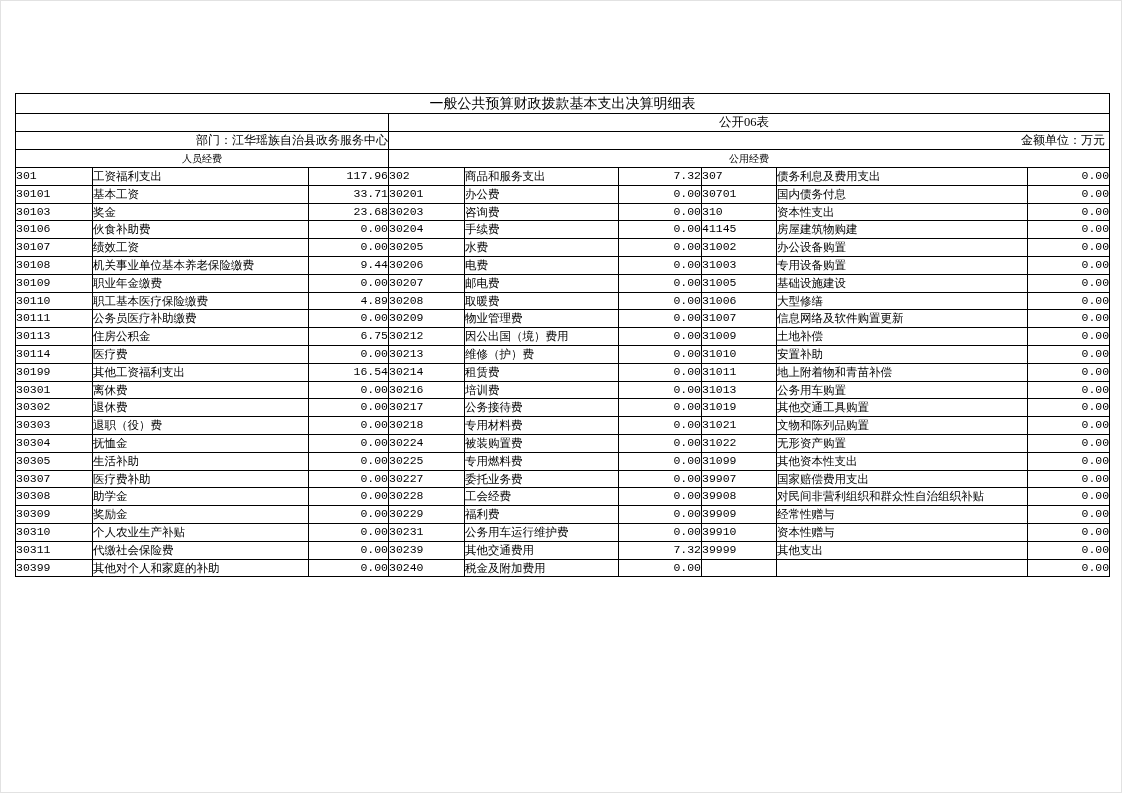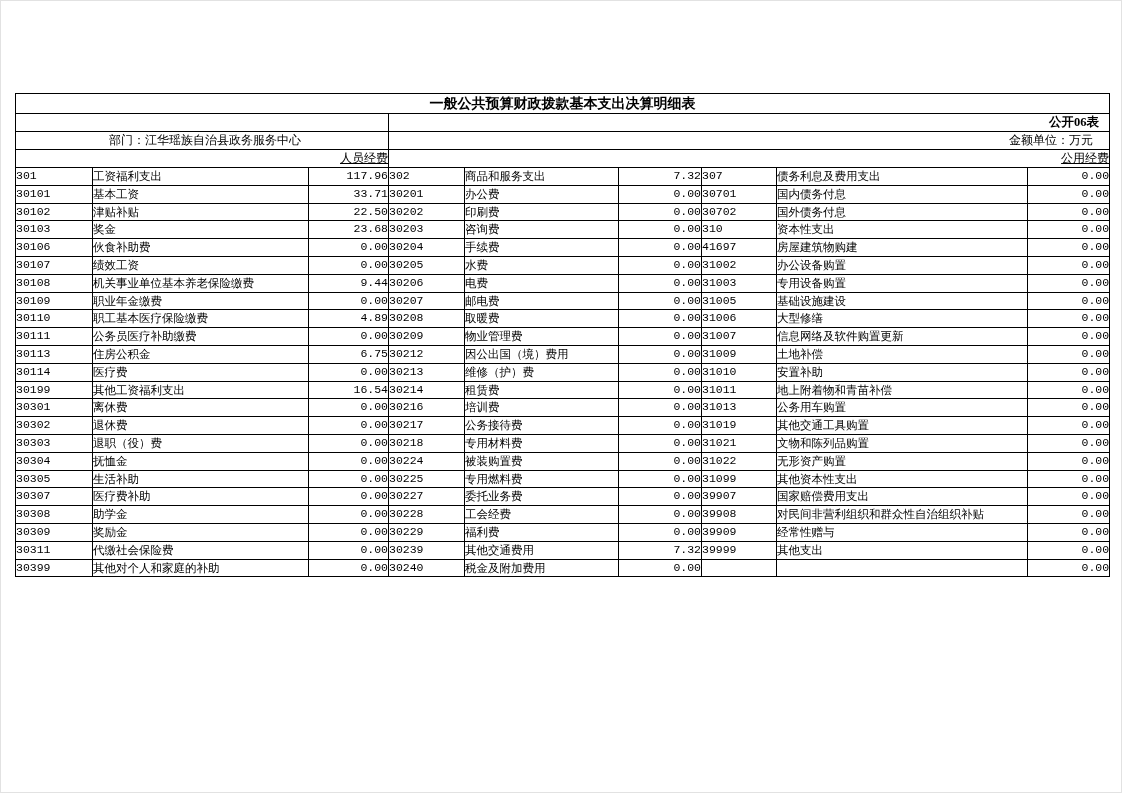--- a/index.html
+++ b/index.html
@@ -25,28 +25,28 @@
     font-weight:normal;
     white-space:nowrap;
     overflow:hidden;
     box-sizing:border-box;
     font-size:11.5px;
     line-height:1.1;
   }
   tr.title-row td{
     height:20px;
     text-align:center;
-    font-weight:bold;
+    font-weight:normal;
     font-size:14px;
   }
   tr.meta-row td{height:18px;font-size:12px;}
-  tr.meta-row .sheet{ text-align:right; font-weight:bold; padding-right:10px; font-size:12.5px;}
-  tr.meta-row .dept{ text-align:center; padding-left:6px;}
-  tr.meta-row .unit{ text-align:right; padding-right:16px;}
-  tr.group-row td{height:18px;text-align:right;font-size:12px;text-decoration:underline;}
+  tr.meta-row .sheet{ text-align:center; font-weight:normal; padding-right:10px; font-size:12.5px;}
+  tr.meta-row .dept{ text-align:right; padding-left:6px;}
+  tr.meta-row .unit{ text-align:right; padding-right:4px;}
+  tr.group-row td{height:18px;text-align:center;font-size:10px;}
   tr.colhead-row th{height:40px;text-align:center;font-size:11.5px;}
   tbody.data tr{height:17.8px;}
   td.code{
     text-align:left;padding-left:6px;
     font-family:"Liberation Mono","DejaVu Sans Mono",monospace;
     font-size:11px;
   }
   td.name{text-align:left;padding-left:6px;}
   td.value{
     text-align:right;padding-right:6px;
@@ -104,49 +104,38 @@
           <td class="name">基本工资</td>
           <td class="value">33.71</td>
           <td class="code">30201</td>
           <td class="name">办公费</td>
           <td class="value">0.00</td>
           <td class="code">30701</td>
           <td class="name">国内债务付息</td>
           <td class="value">0.00</td>
         </tr>
         <tr>
-          <td class="code">30102</td>
-          <td class="name">津贴补贴</td>
-          <td class="value">22.50</td>
-          <td class="code">30202</td>
-          <td class="name">印刷费</td>
-          <td class="value">0.00</td>
-          <td class="code">30702</td>
-          <td class="name">国外债务付息</td>
-          <td class="value">0.00</td>
-        </tr>
-        <tr>
           <td class="code">30103</td>
           <td class="name">奖金</td>
           <td class="value">23.68</td>
           <td class="code">30203</td>
           <td class="name">咨询费</td>
           <td class="value">0.00</td>
           <td class="code">310</td>
           <td class="name">资本性支出</td>
           <td class="value">0.00</td>
         </tr>
         <tr>
           <td class="code">30106</td>
           <td class="name">伙食补助费</td>
           <td class="value">0.00</td>
           <td class="code">30204</td>
           <td class="name">手续费</td>
           <td class="value">0.00</td>
-          <td class="code">41697</td>
+          <td class="code">41145</td>
           <td class="name">房屋建筑物购建</td>
           <td class="value">0.00</td>
         </tr>
         <tr>
           <td class="code">30107</td>
           <td class="name">绩效工资</td>
           <td class="value">0.00</td>
           <td class="code">30205</td>
           <td class="name">水费</td>
           <td class="value">0.00</td>
@@ -313,20 +302,31 @@
           <td class="name">奖励金</td>
           <td class="value">0.00</td>
           <td class="code">30229</td>
           <td class="name">福利费</td>
           <td class="value">0.00</td>
           <td class="code">39909</td>
           <td class="name">经常性赠与</td>
           <td class="value">0.00</td>
         </tr>
         <tr>
+          <td class="code">30310</td>
+          <td class="name">个人农业生产补贴</td>
+          <td class="value">0.00</td>
+          <td class="code">30231</td>
+          <td class="name">公务用车运行维护费</td>
+          <td class="value">0.00</td>
+          <td class="code">39910</td>
+          <td class="name">资本性赠与</td>
+          <td class="value">0.00</td>
+        </tr>
+        <tr>
           <td class="code">30311</td>
           <td class="name">代缴社会保险费</td>
           <td class="value">0.00</td>
           <td class="code">30239</td>
           <td class="name">其他交通费用</td>
           <td class="value">7.32</td>
           <td class="code">39999</td>
           <td class="name">其他支出</td>
           <td class="value">0.00</td>
         </tr>

